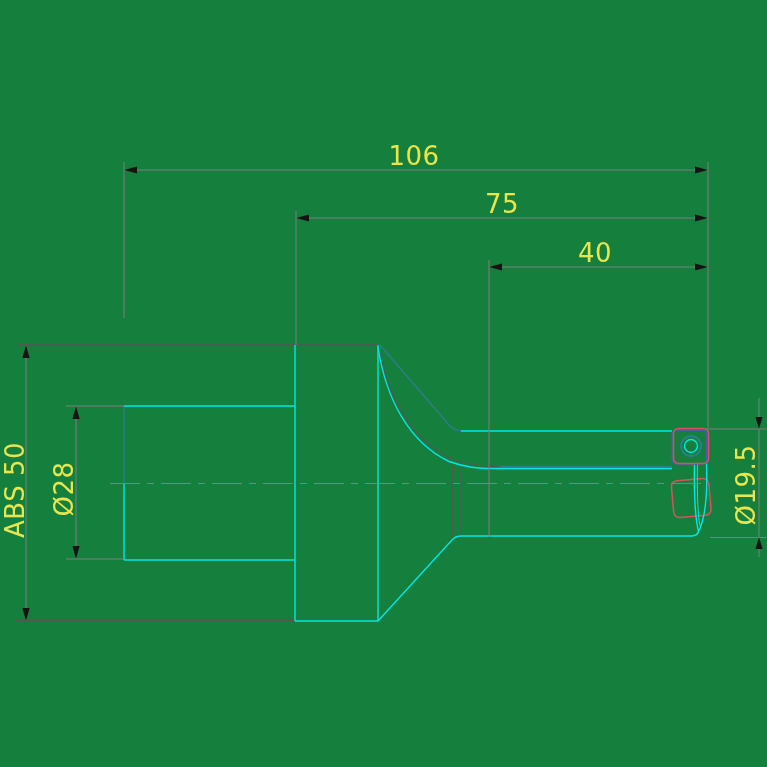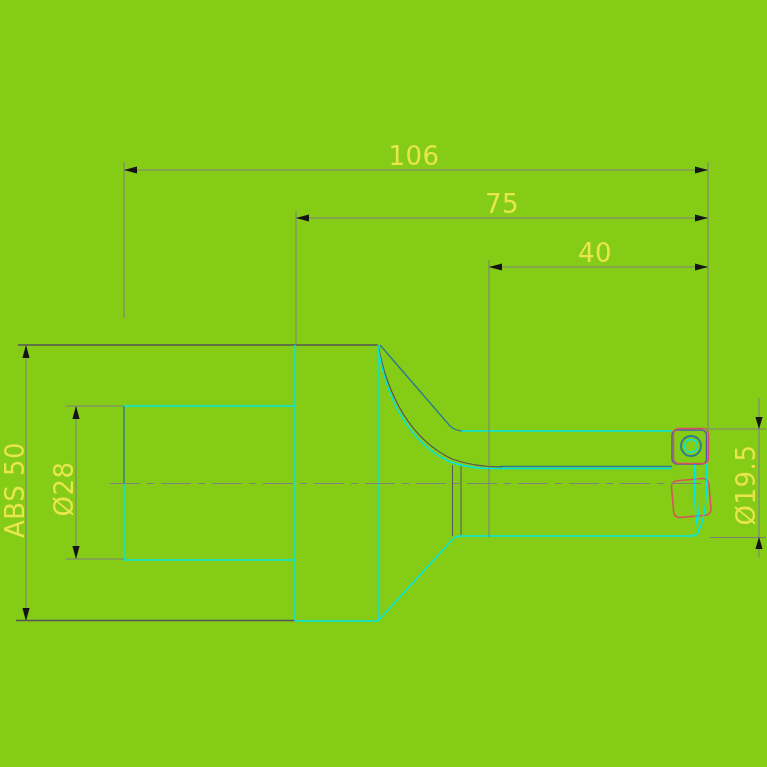--- a/index.html
+++ b/index.html
@@ -8,21 +8,21 @@
     background: #fdfffd;
     width: 767px;
     height: 767px;
     overflow: hidden;
     font-family: "DejaVu Sans", sans-serif;
   }
   .canvas {
     position: relative;
     width: 767px;
     height: 767px;
-    background: #84cc16;
+    background: #15803d;
   }
   svg { display: block; }
   text {
     font-family: "DejaVu Sans", sans-serif;
     letter-spacing: 0.5px;
   }
 </style>
 </head>
 <body style="background: rgb(253, 255, 253);">
 

